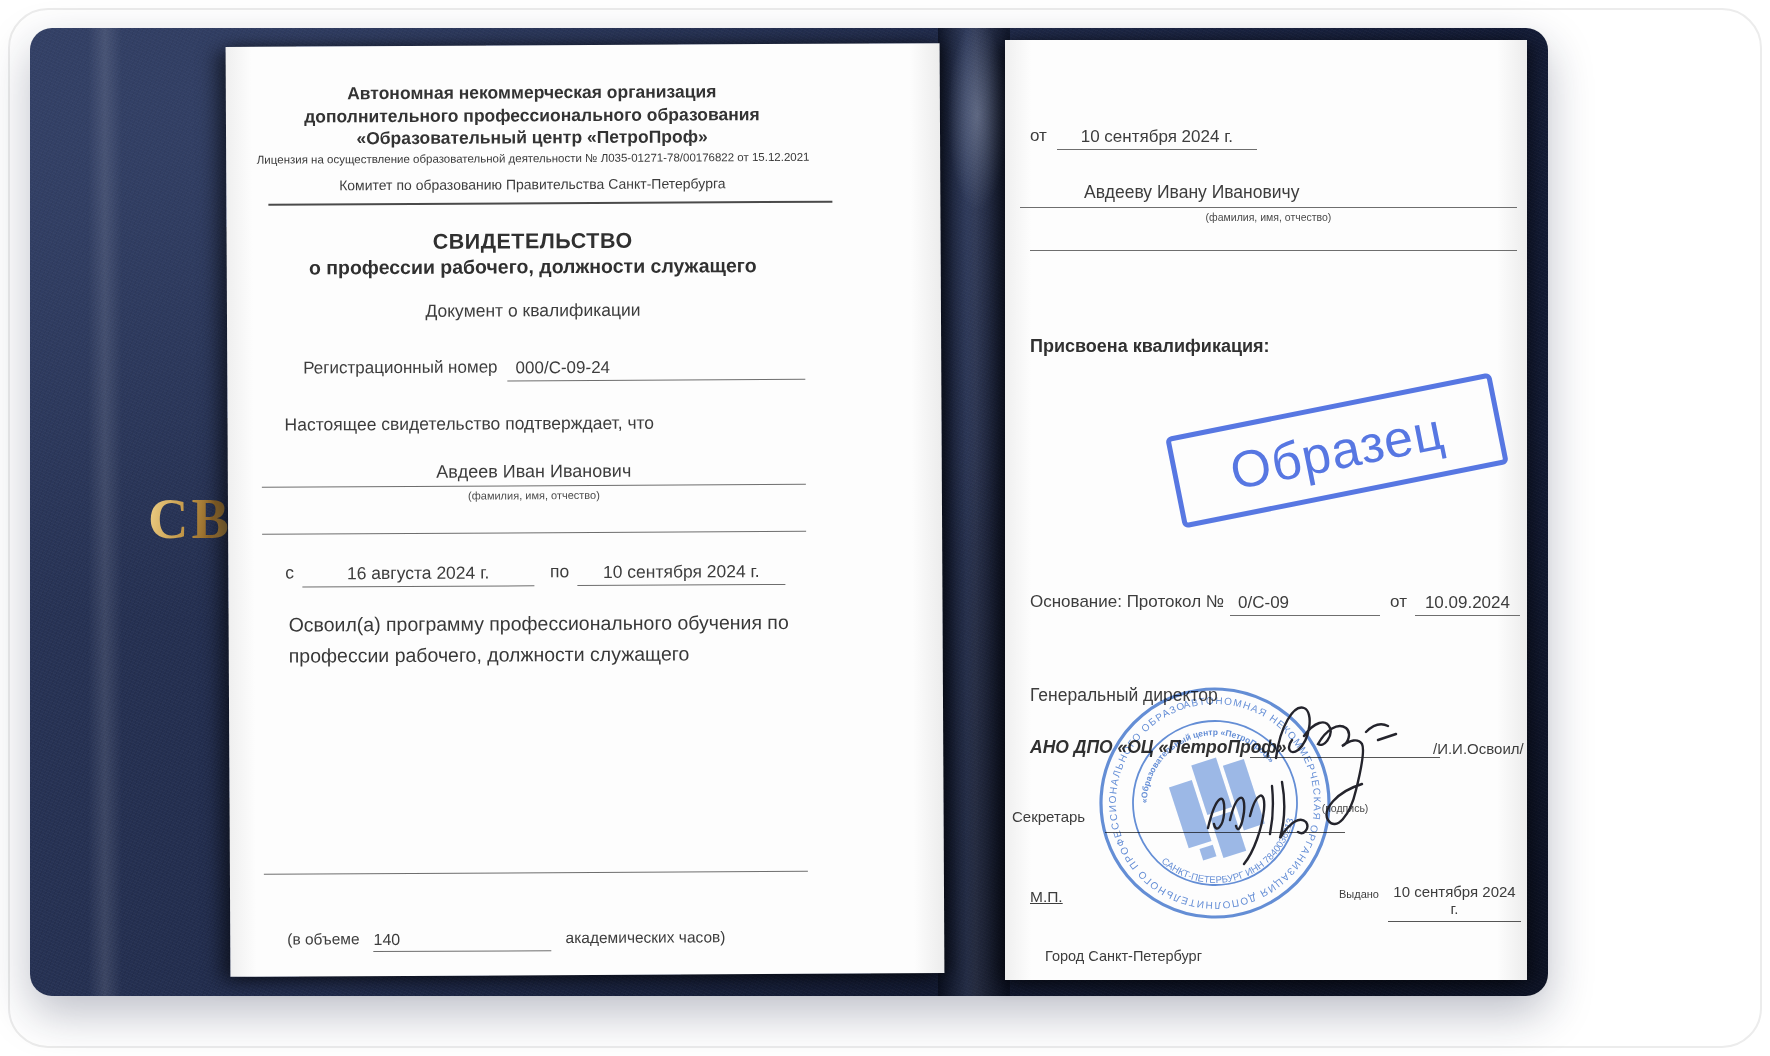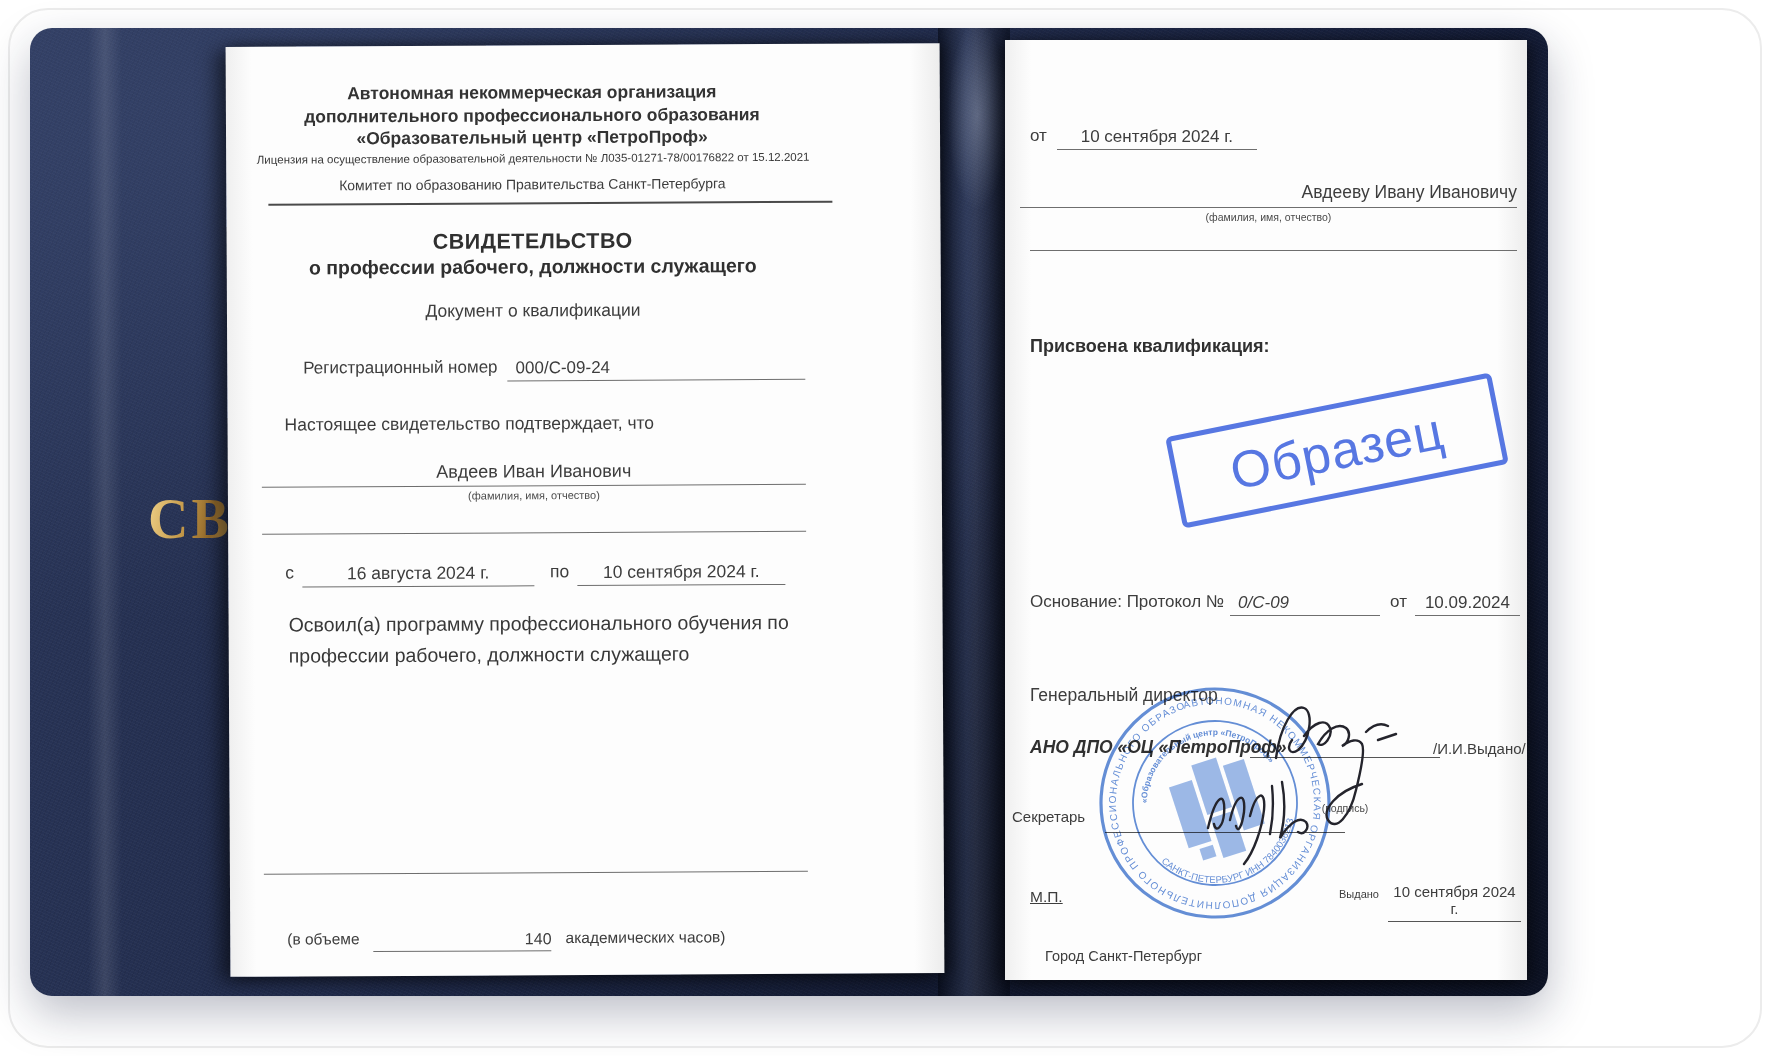--- a/index.html
+++ b/index.html
@@ -66,36 +66,36 @@
   .lp-nameblock .nm { font-size:18px; padding-bottom:3px; border-bottom:1.6px solid #6e6e6e; }
   .lp-nameblock .hint { margin-top:3px; }
   .lp-blank1 { left:34px; top:487px; width:544px; border-top:1.6px solid #6e6e6e; }
   .lp-dates { left:34px; top:516px; width:544px; padding-left:23px; font-size:17.5px; }
   .lp-dates .u1 { width:232px; margin-left:8px; text-align:center; }
   .lp-dates .u2 { width:208px; margin-left:8px; text-align:center; }
   .lp-dates .po { margin-left:16px; }
   .lp-program { left:60px; top:563px; width:532px; font-size:19.5px; line-height:30.5px; color:#383838; }
   .lp-blank2 { left:34px; top:827px; width:544px; border-top:1.6px solid #6e6e6e; }
   .lp-volume { left:34px; top:884px; width:560px; padding-left:23px; font-size:15.5px; }
-  .lp-volume .uv { width:178px; margin:0 14px; text-align:right; font-size:16px; }
+  .lp-volume .uv { width:178px; margin:0 14px; text-align:left; font-size:16px; }
 
   
   .rp-decision { left:25px; top:38px; width:420px; font-size:17.5px; }
   .rp-fromrow { left:25px; top:86px; font-size:17px; }
   .rp-fromrow .uline { width:200px; margin-left:10px; text-align:center; }
   .rp-nameblock { left:15px; top:142px; width:497px; }
-  .rp-nameblock .nm { font-size:17.5px; padding-left:64px; padding-bottom:4px; border-bottom:1.6px solid #6e6e6e; text-align:right; }
+  .rp-nameblock .nm { font-size:17.5px; padding-left:64px; padding-bottom:4px; border-bottom:1.6px solid #6e6e6e; text-align:left; }
   .rp-nameblock .hint { margin-top:3px; font-size:10.5px; }
   .rp-blank { left:25px; top:210px; width:487px; border-top:1.6px solid #6e6e6e; }
   .rp-qual { left:25px; top:296px; font-size:18px; color:#303030; }
   .rp-stamp { left:166px; top:364px; width:332px; height:93px; transform:rotate(-11.3deg);
     border:5px solid #4a6ce0; border-radius:6px; display:flex; align-items:center; justify-content:center;
     color:#4a6ce0; font-size:52px; letter-spacing:1px; opacity:.92; z-index:5; }
   .rp-basis { left:25px; top:552px; font-size:17px; }
-  .rp-basis .u1 { width:150px; margin-left:6px; padding-left:8px;font-style:italic; }
+  .rp-basis .u1 { width:150px; margin-left:6px; padding-left:8px; }
   .rp-basis .ot { margin-left:10px; margin-right:8px; }
   .rp-basis .u2 { width:105px; text-align:center; }
   .rp-dirtitle { left:25px; top:645px; font-size:17.5px; }
   .rp-dirorg { left:25px; top:697px; font-size:17.5px; color:#303030;font-style:italic; }
   .rp-dirline { left:245px; top:717px; width:190px; border-top:1.6px solid #555; }
   .rp-podpis { left:245px; top:722px; width:190px; text-align:center; font-size:10.5px; color:#4a4a4a;margin-top:40px; }
   .rp-dirname { left:428px; top:700px; font-size:15px; }
   .rp-secretary { left:7px; top:768px; font-size:15px; }
   .rp-secline { left:100px; top:792px; width:240px; border-top:1.6px solid #555; }
   .rp-mp { left:25px; top:848px; font-size:15.5px;text-decoration:underline; }
@@ -189,21 +189,21 @@
       <span class="lbl">Основание: Протокол №</span>
       <span class="uline u1">0/С-09</span>
       <span class="lbl ot">от</span>
       <span class="uline u2">10.09.2024</span>
     </div>
 
     <div class="abs rp-dirtitle">Генеральный директор</div>
     <div class="abs b rp-dirorg">АНО ДПО «ОЦ «ПетроПроф»</div>
     <div class="abs rp-dirline"></div>
     <div class="abs rp-podpis">(подпись)</div>
-    <div class="abs rp-dirname">/И.И.Выдано/</div>
+    <div class="abs rp-dirname">/И.И.Освоил/</div>
 
     <svg class="sig sig-dir" viewBox="0 0 140 175">
       <path d="M6,66 C10,34 24,12 34,16 C44,20 40,48 28,58 C20,64 16,56 22,48 M34,44 C44,30 56,26 60,36 C63,44 54,56 48,52 C56,38 68,30 76,36 C82,41 78,52 72,54 C80,48 88,46 92,52 C95,58 92,74 86,98 C80,124 66,140 58,128 C52,118 66,100 92,92 M96,40 C102,34 110,30 118,34 M108,48 L126,42" fill="none" stroke="#24242c" stroke-width="2.4" stroke-linecap="round"></path>
     </svg>
 
     <div class="abs rp-secretary">Секретарь</div>
     <div class="abs rp-secline"></div>
 
     <svg class="sig sig-sec" viewBox="0 0 135 100">
       <path d="M8,58 C16,24 26,20 24,44 C23,56 16,64 14,54 M30,50 C36,24 46,20 44,42 C42,56 38,64 36,56 M50,46 C56,22 66,18 64,40 C62,58 54,82 44,94 M72,16 C74,36 72,54 70,64 M82,12 C86,34 84,54 80,68 C90,52 100,46 106,52 C110,58 104,66 98,62" fill="none" stroke="#24242c" stroke-width="2.4" stroke-linecap="round"></path>

